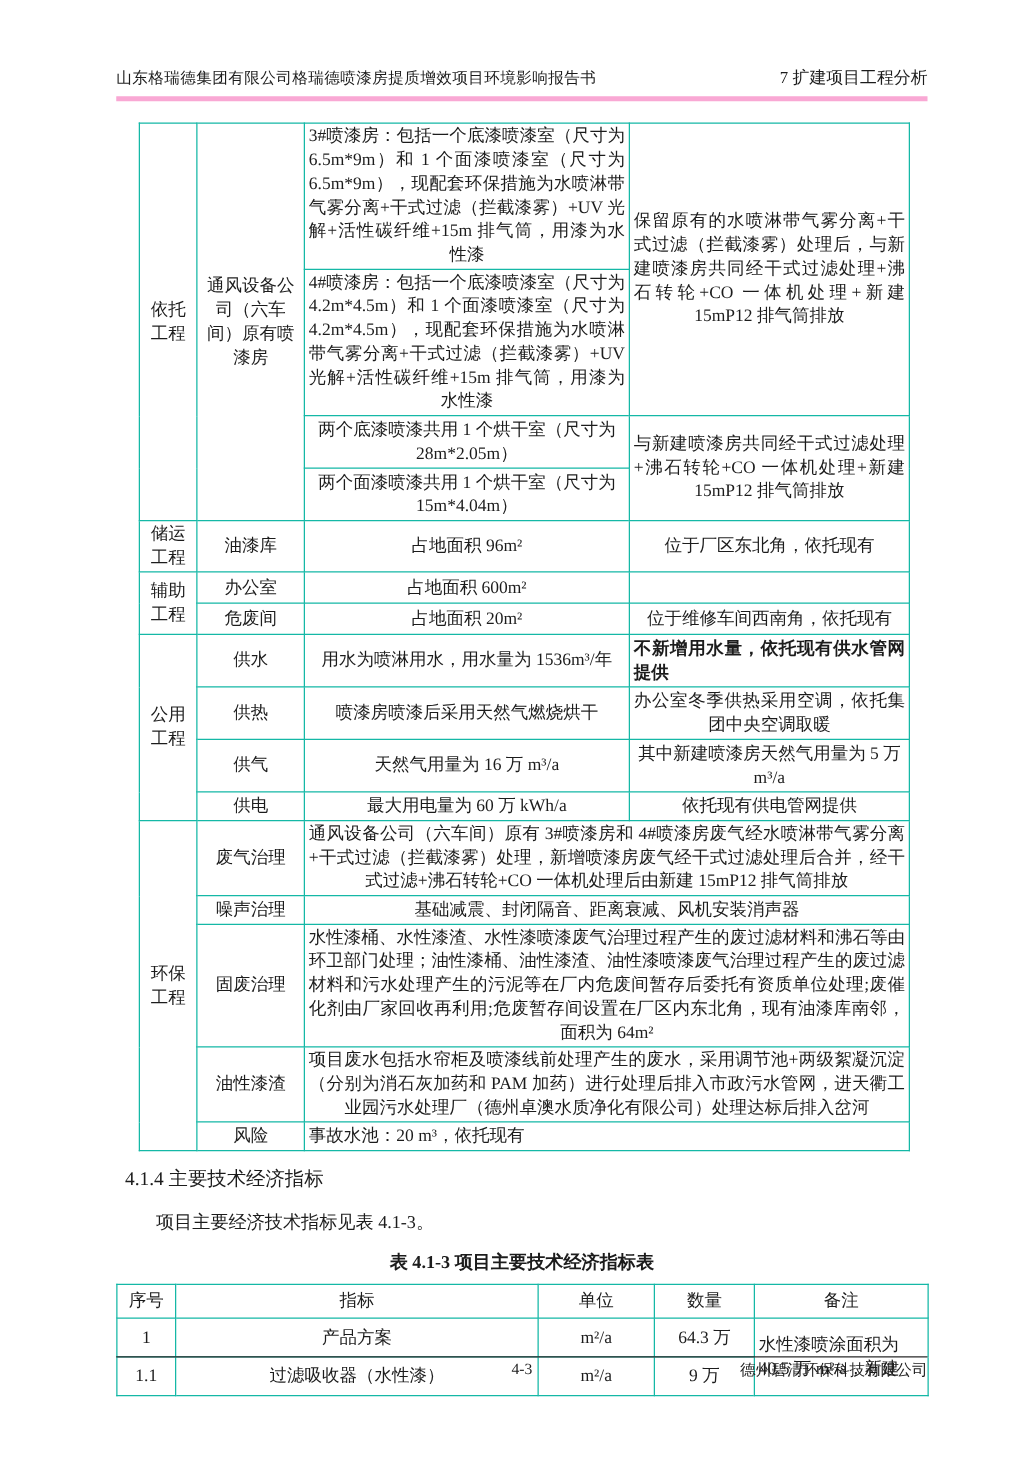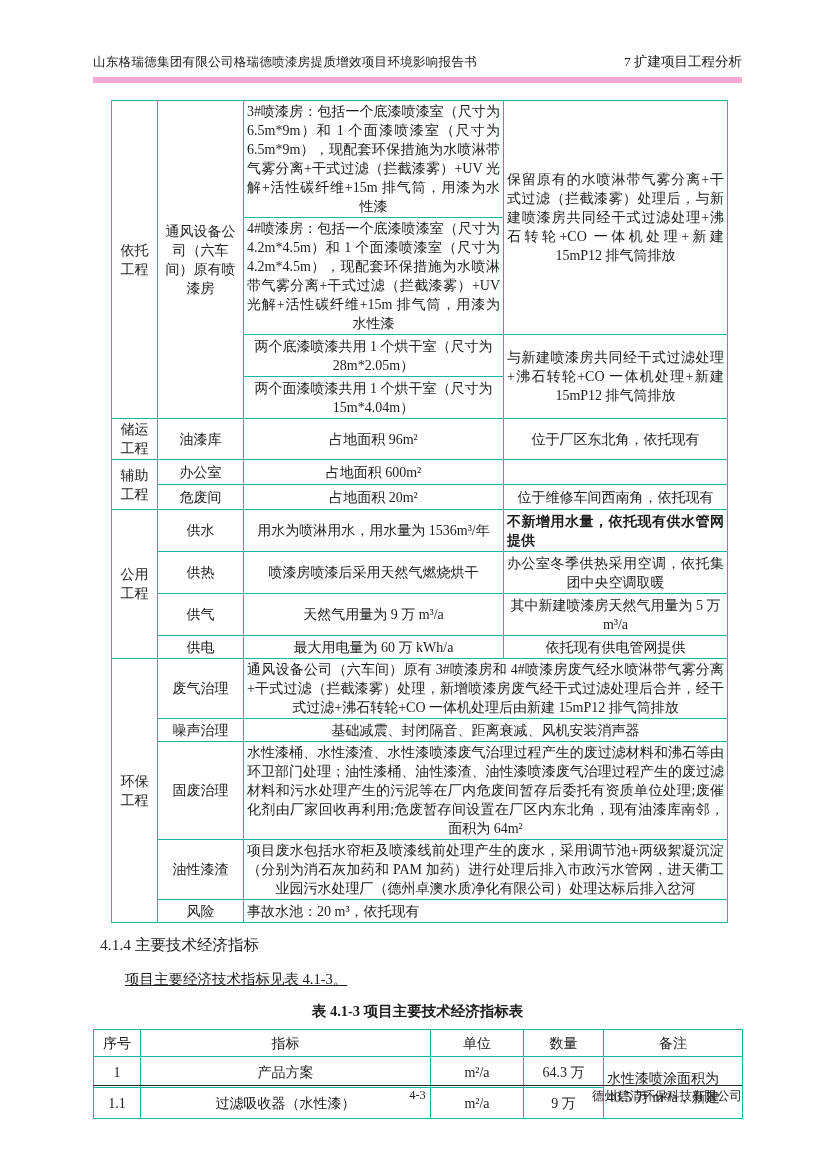--- a/index.html
+++ b/index.html
@@ -9,21 +9,21 @@
     font-family:"Liberation Serif","DejaVu Serif",serif;
     color:#1c1c1c;
     -webkit-font-smoothing:antialiased;
   }
   .content { position:absolute; left:93px; top:0; width:649px; }
 
   
   .page-header {
     display:flex; justify-content:space-between; align-items:flex-end;
     padding-top:53px; padding-bottom:6px;
-    border-bottom:6px solid #f9a8d4;
+    border-bottom:4px solid #f9a8d4;
   }
   .page-header .hleft  { font-size:12.5px; letter-spacing:0.3px; }
   .page-header .hright { font-size:13.5px; }
 
   
   table { border-collapse:collapse; table-layout:fixed; }
   td, th { border:1px solid #14b8a6; font-size:14px; line-height:19px;
            padding:1px 3px; text-align:center; vertical-align:middle;
            font-weight:normal; word-break:break-word; }
   .t1 { width:616px; margin-left:18px; margin-top:17px; }
@@ -31,21 +31,21 @@
   .just { text-align:justify; text-align-last:center; }
   .jl   { text-align:justify; text-align-last:left;font-weight:bold; }
   .tl   { text-align:left; }
   .h30 td { height:30px; }
   .h25 td { height:25px; }
   .h42 td { height:42px; }
   .h23 td { height:23px; }
 
   
   .sec-heading { font-size:15.5px; margin-top:12px; margin-left:7px; }
-  .sec-para    { font-size:14.5px; margin-top:14px; text-indent:2.2em;text-decoration:underline; }
+  .sec-para    { font-size:14.5px; margin-top:14px; text-indent:2.2em; }
   .tbl-caption { font-size:14.5px; font-weight:bold; text-align:center; margin-top:13px; }
 
   
   .t2 { width:649px; margin-top:8px; }
   .t2 tr.head td { height:27px; }
   .t2 tr.data td { height:31px; }
 
   
   .page-footer {
     position:absolute; left:93px; top:1085px; width:649px;
@@ -115,21 +115,21 @@
       <td>用水为喷淋用水，用水量为 1536m³/年</td>
       <td class="jl">不新增用水量，依托现有供水管网提供</td>
     </tr>
     <tr class="h42">
       <td>供热</td>
       <td>喷漆房喷漆后采用天然气燃烧烘干</td>
       <td class="just">办公室冬季供热采用空调，依托集团中央空调取暖</td>
     </tr>
     <tr class="h42">
       <td>供气</td>
-      <td>天然气用量为 9 万 m³/a</td>
+      <td>天然气用量为 16 万 m³/a</td>
       <td>其中新建喷漆房天然气用量为 5 万 m³/a</td>
     </tr>
     <tr class="h23">
       <td>供电</td>
       <td>最大用电量为 60 万 kWh/a</td>
       <td>依托现有供电管网提供</td>
     </tr>
     <tr>
       <td rowspan="5" class="glabel"><span>环保工程</span></td>
       <td>废气治理</td>

